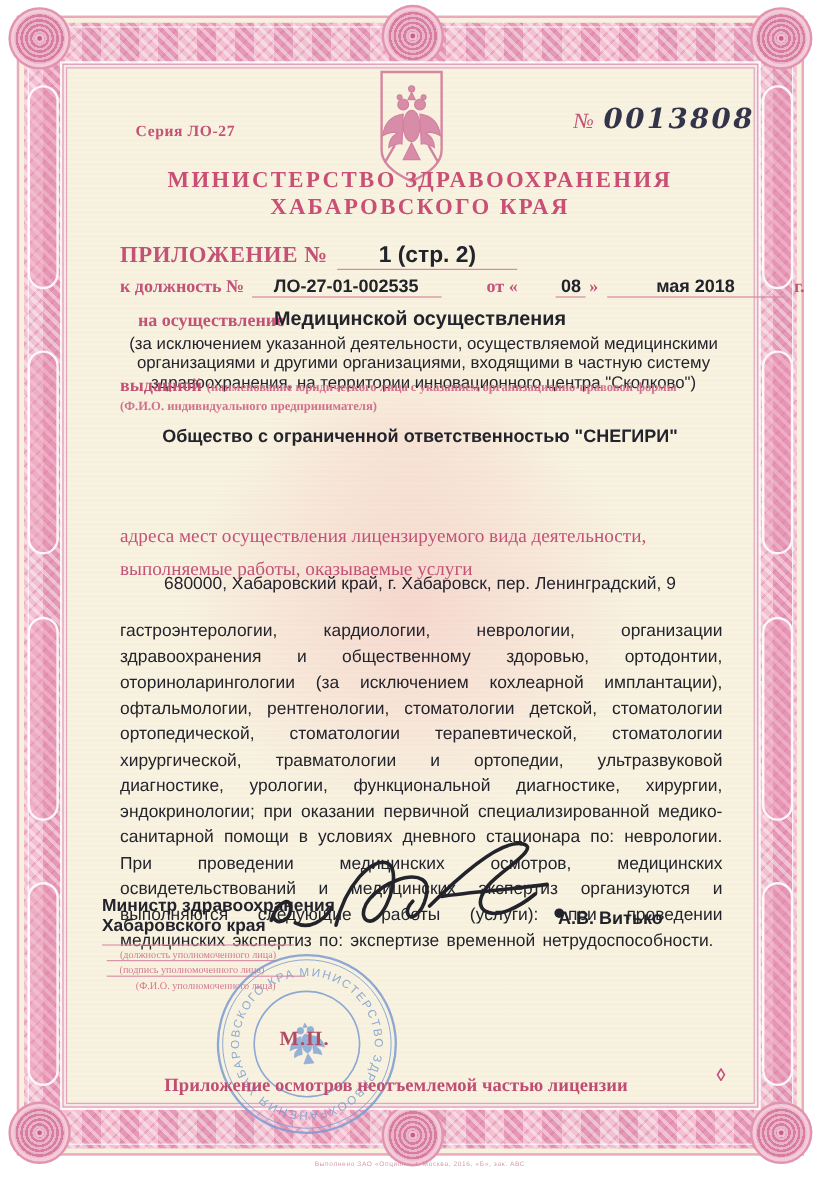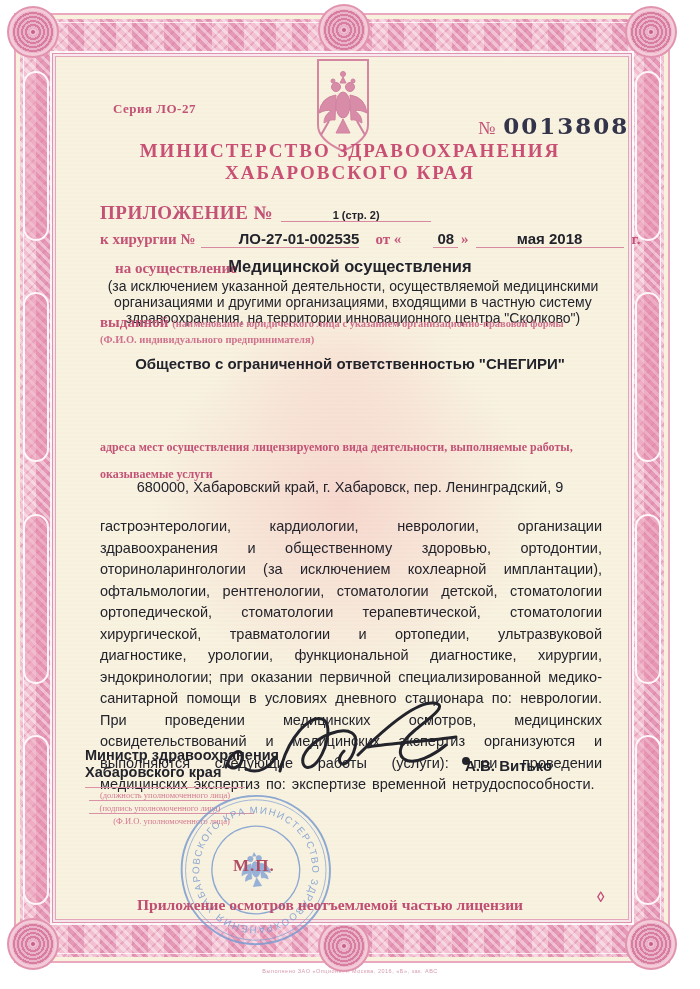--- a/index.html
+++ b/index.html
@@ -37,50 +37,50 @@
   .orn .cart { height:170px; border:2px solid rgba(255,255,255,0.9); border-radius:13px;
                background:rgba(231,143,173,0.38); }
 
   
   .abs { position:absolute; }
   .pink-serif { font-family:"Liberation Serif", serif; color:#c35276; }
   .black-sans { font-family:"Liberation Sans", sans-serif; color:#23232c; }
 
   .series { left:113px; top:101px; font-size:13px; font-weight:bold; letter-spacing:0.5px; }
   .crest { left:311px; top:57px; }
-  .numrow { left:478px; top:112px; white-space:nowrap; }
+  .numrow { left:478px; top:86px; white-space:nowrap;font-style:italic; }
   .numrow .nsign { font-family:"Liberation Serif", serif; color:#c35276; font-size:18px; }
   .numrow .digits { font-family:"DejaVu Serif", serif; color:#33334a; font-size:23px;
                     font-weight:600; letter-spacing:2px; margin-left:8px; }
   .ministry { left:0; top:140px; width:700px; text-align:center; font-weight:bold;
               font-size:19px; line-height:22px; letter-spacing:2px; color:#c94f74; }
 
   .annexrow { left:100px; top:202px; display:flex; align-items:baseline; }
   .annexrow .lbl { font-size:19px; font-weight:bold; letter-spacing:0.5px; }
   .cellu { border-bottom:1px solid #d8889f; text-align:center; font-weight:bold; }
-  .annexrow .val { width:150px; margin-left:8px; font-size:11px; }
+  .annexrow .val { width:150px; margin-left:8px; font-size:19px; }
 
   .licrow { left:100px; top:230px; display:flex; align-items:baseline; white-space:nowrap; }
   .licrow .lbl { font-size:15px; font-weight:bold; }
-  .licrow .num { width:158px; margin-left:6px; font-size:15px;text-align:right; }
-  .licrow .ot { font-size:15px; font-weight:bold; margin-left:16px; }
+  .licrow .num { width:158px; margin-left:6px; font-size:15px; }
+  .licrow .ot { font-size:15px; font-weight:bold; margin-left:38px; }
   .licrow .day { font-size:15px; padding:0 4px;margin-left:32px; }
   .licrow .q { font-size:15px; font-weight:bold; padding:0 3px; }
   .licrow .date { width:148px; margin-left:4px; font-size:15px; }
   .licrow .g { font-size:15px; font-weight:bold; margin-left:8px; }
 
   .actlabel { left:115px; top:260px; font-size:15px; font-weight:bold; }
   .acttitle { left:0; top:257px; width:700px; text-align:center; font-weight:bold; font-size:16.5px; }
   .actsub { left:95px; top:278px; width:516px; text-align:center; font-size:14px; line-height:16px; }
   .issued { left:100px; top:315px; width:478px; line-height:14px; }
   .issued .b { font-size:15px; font-weight:bold; }
   .issued .cap { font-size:10.5px; color:#d0718d; font-weight:bold; }
   .company { left:0; top:355px; width:700px; text-align:center; font-weight:bold; font-size:15px; }
 
-  .addrlabel { left:100px; top:434px; width:490px; font-size:12px; font-weight:bold; line-height:27px; }
+  .addrlabel { left:100px; top:434px; width:490px; font-size:16px; font-weight:normal; line-height:27px; }
   .addrval { left:0; top:479px; width:700px; text-align:center; font-size:14.5px; }
 
   .works { left:100px; top:516px; width:502px; font-size:14.5px; line-height:21.5px;
            text-align:justify; word-spacing:2px; }
 
   .minister { left:85px; top:747px; font-size:14.5px; line-height:17px; font-weight:bold; }
   .signame { left:465px; top:757px; font-size:15px; font-weight:bold; }
   .sigcaps { left:85px; top:787px; width:475px; display:flex;flex-direction:column; }
   .sigcaps .cap { border-top:1px solid #dc92a6; text-align:center; font-family:"Liberation Serif", serif;
                   color:#d4788f; font-size:8.5px; padding-top:2px; }
@@ -153,21 +153,21 @@
     <div>МИНИСТЕРСТВО ЗДРАВООХРАНЕНИЯ</div>
     <div>ХАБАРОВСКОГО КРАЯ</div>
   </div>
 
   <div class="abs annexrow">
     <span class="lbl pink-serif">ПРИЛОЖЕНИЕ №</span>
     <span class="cellu val black-sans">1 (стр. 2)</span>
   </div>
 
   <div class="abs licrow">
-    <span class="lbl pink-serif">к хирургии №</span>
+    <span class="lbl pink-serif">к должность №</span>
     <span class="cellu num black-sans">ЛО-27-01-002535</span>
     <span class="ot pink-serif">от «</span>
     <span class="cellu day black-sans">08</span>
     <span class="q pink-serif">»</span>
     <span class="cellu date black-sans">мая 2018</span>
     <span class="g pink-serif">г.</span>
   </div>
 
   <div class="abs actlabel pink-serif">на осуществление</div>
   <div class="abs acttitle black-sans">Медицинской осуществления</div>

